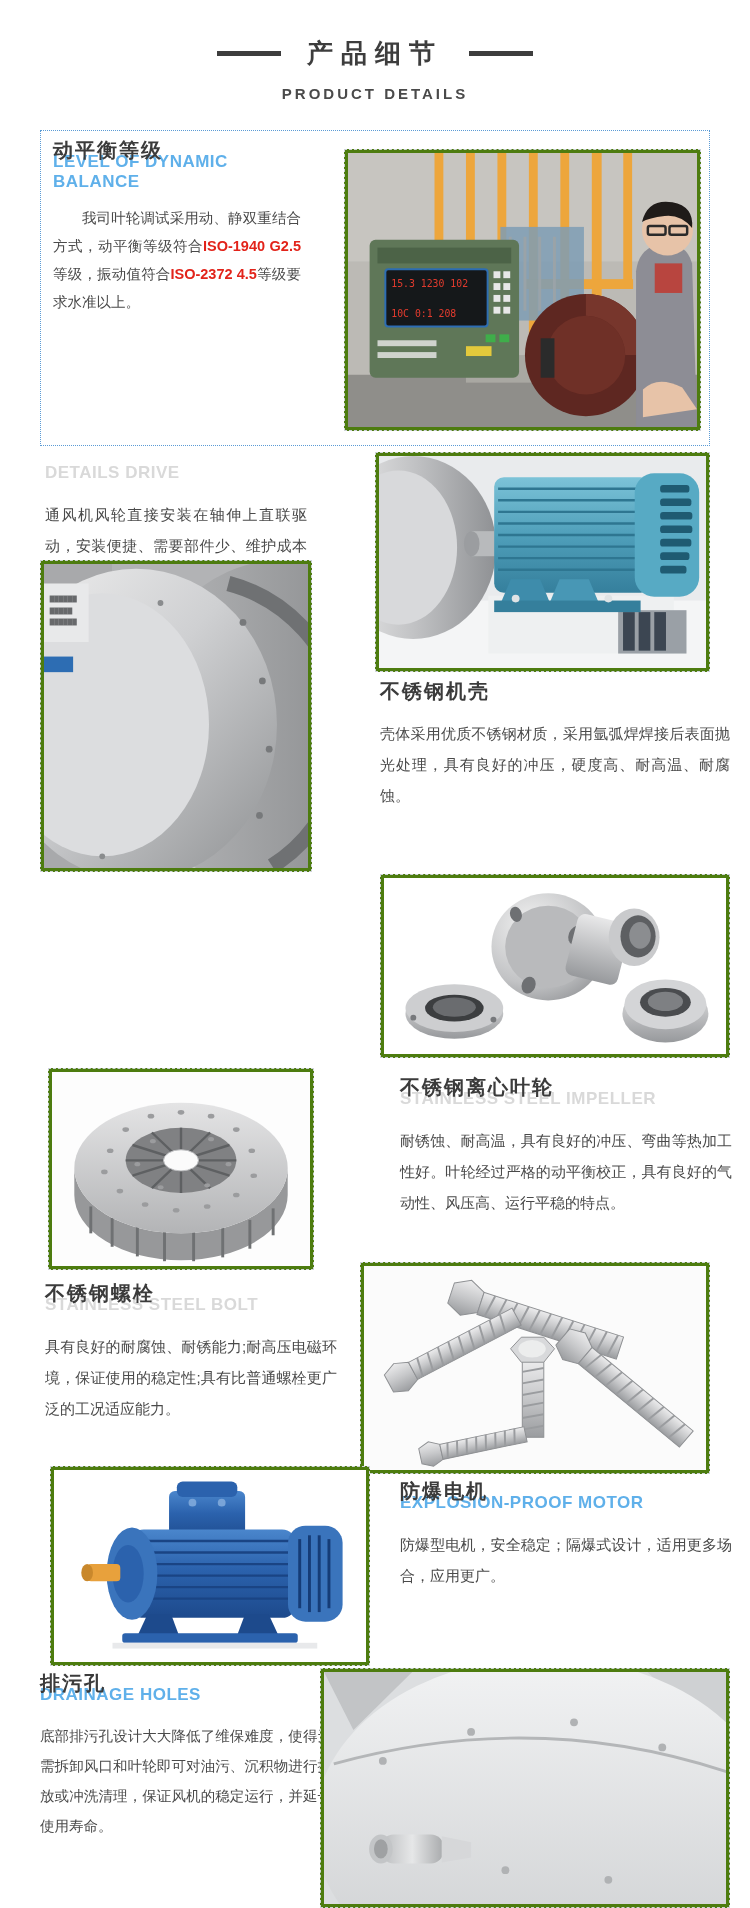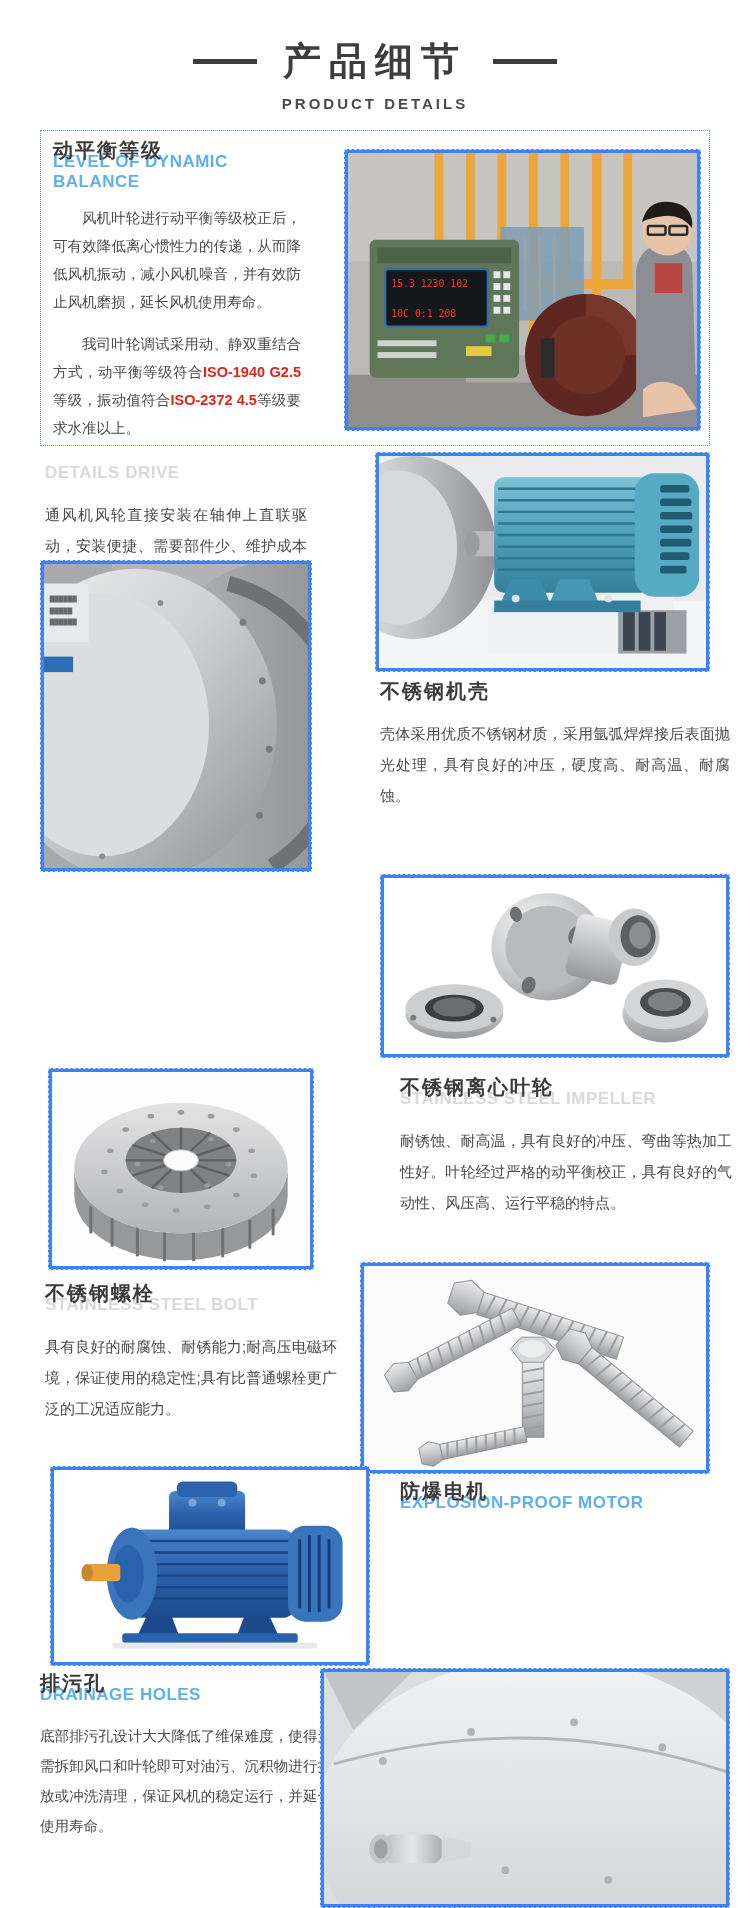--- a/index.html
+++ b/index.html
@@ -4,34 +4,34 @@
 <style>
   html,body{margin:0;padding:0;background:#ffffff;}
   body{font-family:"Liberation Sans","DejaVu Sans",sans-serif;}
   #canvas{position:relative;width:750px;height:1908px;background:#fff;overflow:hidden;margin:0 auto;}
   .abs{position:absolute;}
 
   
   .hdr{left:0;top:36px;width:750px;text-align:center;}
   .hdr-row{display:flex;align-items:center;justify-content:center;gap:26px;}
   .hdr-dash{width:64px;height:5px;background:#3d3d3d;}
-  .hdr-title{font-size:38px;font-weight:bold;color:#3d3d3d;letter-spacing:8px;text-align:right;}
-  .hdr-sub{margin-top:8px;font-size:15px;color:#4a4a4a;letter-spacing:3px;font-weight:bold;}
+  .hdr-title{font-size:26px;font-weight:bold;color:#3d3d3d;letter-spacing:8px;text-align:right;}
+  .hdr-sub{margin-top:14px;font-size:15px;color:#4a4a4a;letter-spacing:3px;font-weight:bold;}
 
   
   .sec-title{position:relative;z-index:2;font-size:20px;font-weight:bold;color:#3b3b3b;letter-spacing:2px;line-height:1.1;}
   .sec-sub{position:relative;z-index:1;margin-top:-9px;font-size:17px;font-weight:bold;letter-spacing:.5px;}
   .sec-sub.blue{color:#5fb0ea;}
   .sec-sub.gray{color:#d9d9d9;}
   .sec-body{margin-top:16px;font-size:15px;line-height:31px;color:#4a4a4a;text-align:justify;}
   .indent p{text-indent:2em;margin:0 0 14px 0;}
   .red{color:#e2231a;font-weight:bold;}
 
   
-  .imgbox{border:1px dashed #cfd4d9;background:#3b82f6;box-sizing:border-box;padding:3px;}
+  .imgbox{border:1px dashed #cfd4d9;background:#4d7c0f;box-sizing:border-box;padding:3px;}
   .imgbox svg{display:block;width:100%;height:100%;}
   .bluebox{border:1px dotted #5b9bd5;box-sizing:border-box;background:#fff;}
 </style>
 </head>
 <body>
 
 <div id="canvas">
 
   <div class="abs hdr">
     <div class="hdr-row">
@@ -40,21 +40,20 @@
       <div class="hdr-dash"></div>
     </div>
     <div class="hdr-sub">PRODUCT DETAILS</div>
   </div>
 
   <div class="abs bluebox" style="left:40px;top:130px;width:670px;height:316px;">
     <div class="abs" style="left:12px;top:8px;width:248px;">
       <div class="sec-title">动平衡等级</div>
       <div class="sec-sub blue">LEVEL OF DYNAMIC BALANCE</div>
       <div class="sec-body indent" style="font-size:14.5px;line-height:28px;margin-top:12px;">
-        <p><span>风机叶轮进行动平衡等级校正后，可有效降低离心惯性力的传递，从而降低风机振动，减小风机噪音，并有效防止风机磨损，延长风机使用寿命。</span></p>
         <p><span>我司叶轮调试采用动、静双重结合方式，动平衡等级符合</span><span class="red">ISO-1940 G2.5</span><span>等级，振动值符合</span><span class="red">ISO-2372 4.5</span><span>等级要求水准以上。</span></p>
       </div>
     </div>
     <div class="abs imgbox" style="left:303px;top:18px;width:357px;height:282px;">
       <svg viewBox="0 0 355 278" preserveAspectRatio="none">
         <rect width="355" height="278" fill="#bcbab5"></rect>
         <rect x="0" y="0" width="355" height="110" fill="#c7c5c0"></rect>
         <g fill="#eda63c">
           <rect x="88" y="0" width="9" height="210"></rect>
             <rect x="120" y="0" width="9" height="210"></rect>
@@ -460,20 +459,21 @@
 
       <path d="M96 150 L120 150 L128 172 L86 172 Z" fill="#1d4a8c"></path>
       <path d="M196 150 L220 150 L230 172 L188 172 Z" fill="#1d4a8c"></path>
       <rect x="70" y="170" width="180" height="10" rx="3" fill="#2b62ad"></rect>
       <rect x="60" y="180" width="210" height="6" fill="#e8e9eb"></rect>
     </svg>
   </div>
   <div class="abs" style="left:400px;top:1480px;width:332px;">
     <div class="sec-title">防爆电机</div>
     <div class="sec-sub blue">EXPLOSION-PROOF MOTOR</div>
+    <div class="sec-body">防爆型电机，安全稳定；隔爆式设计，适用更多场合，应用更广。</div>
   </div>
 
   <div class="abs" style="left:40px;top:1672px;width:292px;">
     <div class="sec-title">排污孔</div>
     <div class="sec-sub blue">DRAINAGE HOLES</div>
     <div class="sec-body" style="font-size:14.5px;line-height:30px;">底部排污孔设计大大降低了维保难度，使得无需拆卸风口和叶轮即可对油污、沉积物进行排放或冲洗清理，保证风机的稳定运行，并延长使用寿命。</div>
   </div>
   <div class="abs imgbox" style="left:320px;top:1668px;width:410px;height:240px;">
     <svg viewBox="0 0 410 240" preserveAspectRatio="none">
       <defs>

